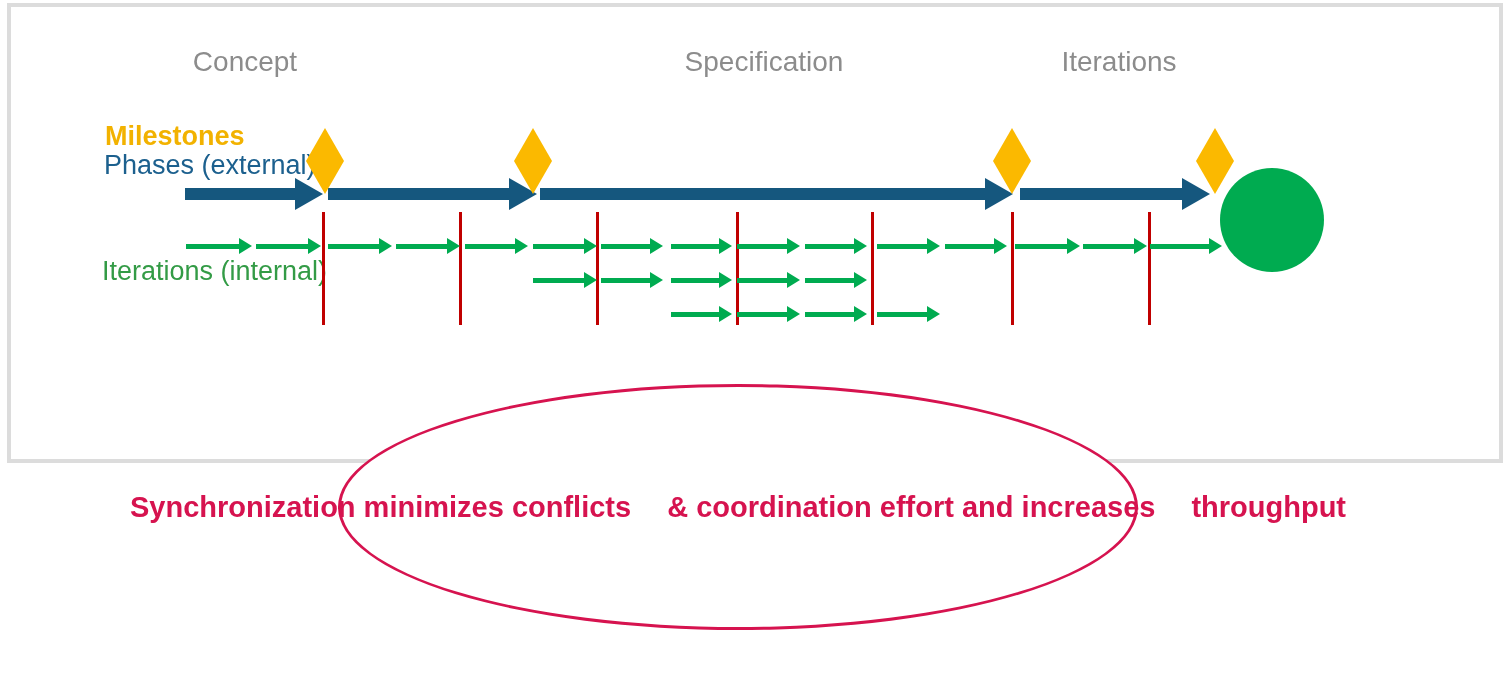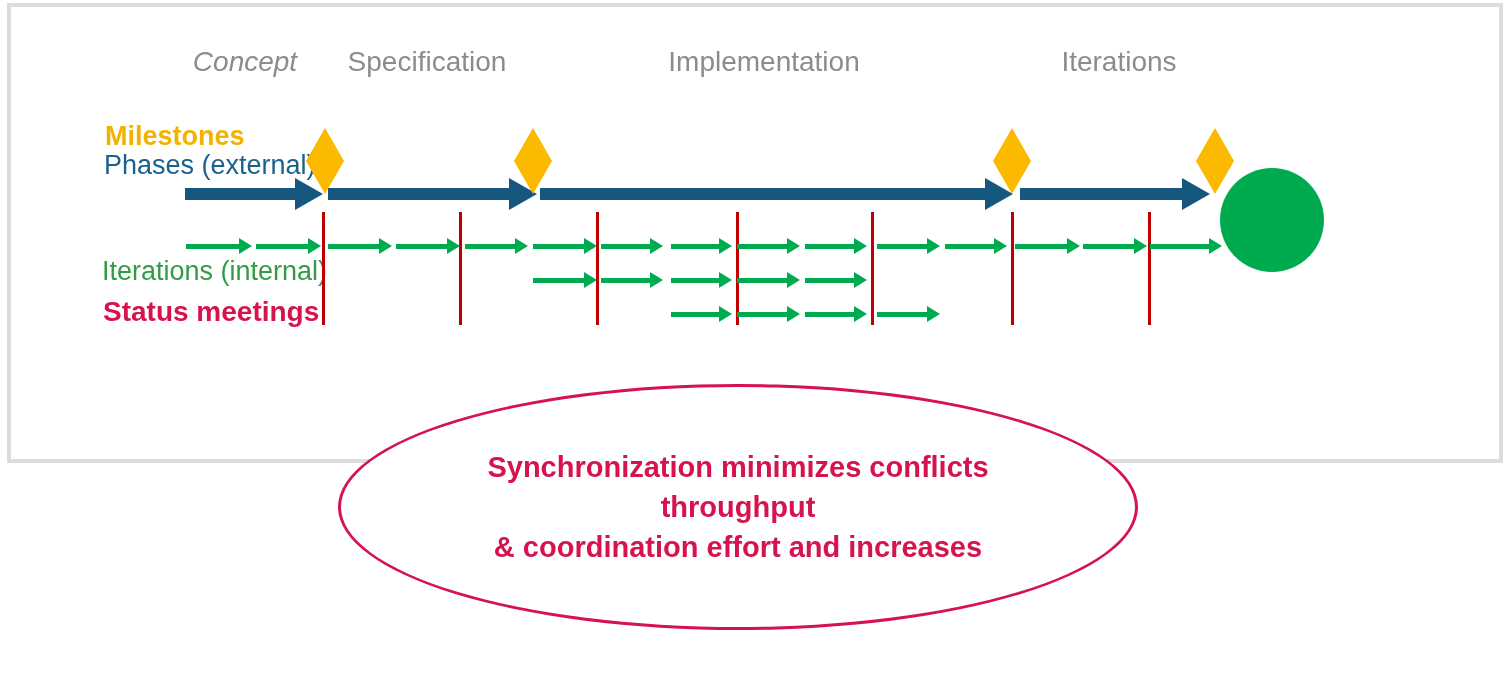--- a/index.html
+++ b/index.html
@@ -96,23 +96,23 @@
   .callout {
     position: absolute;
     left: 338px; top: 384px;
     width: 800px; height: 246px;
     border: 3px solid var(--accent-crimson);
     border-radius: 50%;
     background: #ffffff;
     box-sizing: border-box;
     z-index: 5;
     display: flex;
-    flex-direction: column;
     align-items: center;
     justify-content: center;
+    gap: 36px;
   }
   .callout-line {
     color: var(--accent-crimson);
     font-size: 29px;
     font-weight: 600;
     line-height: 40px;
     white-space: nowrap;
   }
   .footer-caption {
     position: absolute;
@@ -126,31 +126,29 @@
 </style>
 </head>
 <body>
 
 <div id="stage">
   <div class="frame"></div>
 
   <div class="legend-item legend-milestones">Milestones</div>
   <div class="legend-item legend-phases">Phases (external)</div>
   <div class="legend-item legend-iterations">Iterations (internal)</div>
-  <div class="legend-item legend-status">Status meetings</div>
 
   <div class="callout">
     <div class="callout-line">Synchronization minimizes conflicts</div>
+    <div class="callout-line">&amp; coordination effort and increases</div>
     <div class="callout-line">throughput</div>
-    <div class="callout-line">&amp; coordination effort and increases</div>
   </div>
 
-<div class="phase-label" style="left: 245px; font-style: italic;">Concept</div>
-    <div class="phase-label" style="left: 427px;">Specification</div>
-    <div class="phase-label" style="left: 764px;">Implementation</div>
+<div class="phase-label" style="left: 245px;">Concept</div>
+    <div class="phase-label" style="left: 764px;">Specification</div>
     <div class="phase-label" style="left: 1119px;">Iterations</div>
     <div class="pbar" style="left: 185px; width: 112px;"></div>
     <div class="phead" style="left: 295px;"></div>
     <div class="pbar" style="left: 328px; width: 183px;"></div>
     <div class="phead" style="left: 509px;"></div>
     <div class="pbar" style="left: 540px; width: 447px;"></div>
     <div class="phead" style="left: 985px;"></div>
     <div class="pbar" style="left: 1020px; width: 164px;"></div>
     <div class="phead" style="left: 1182px;"></div>
     <div class="diamond" style="left: 306px;"></div>

